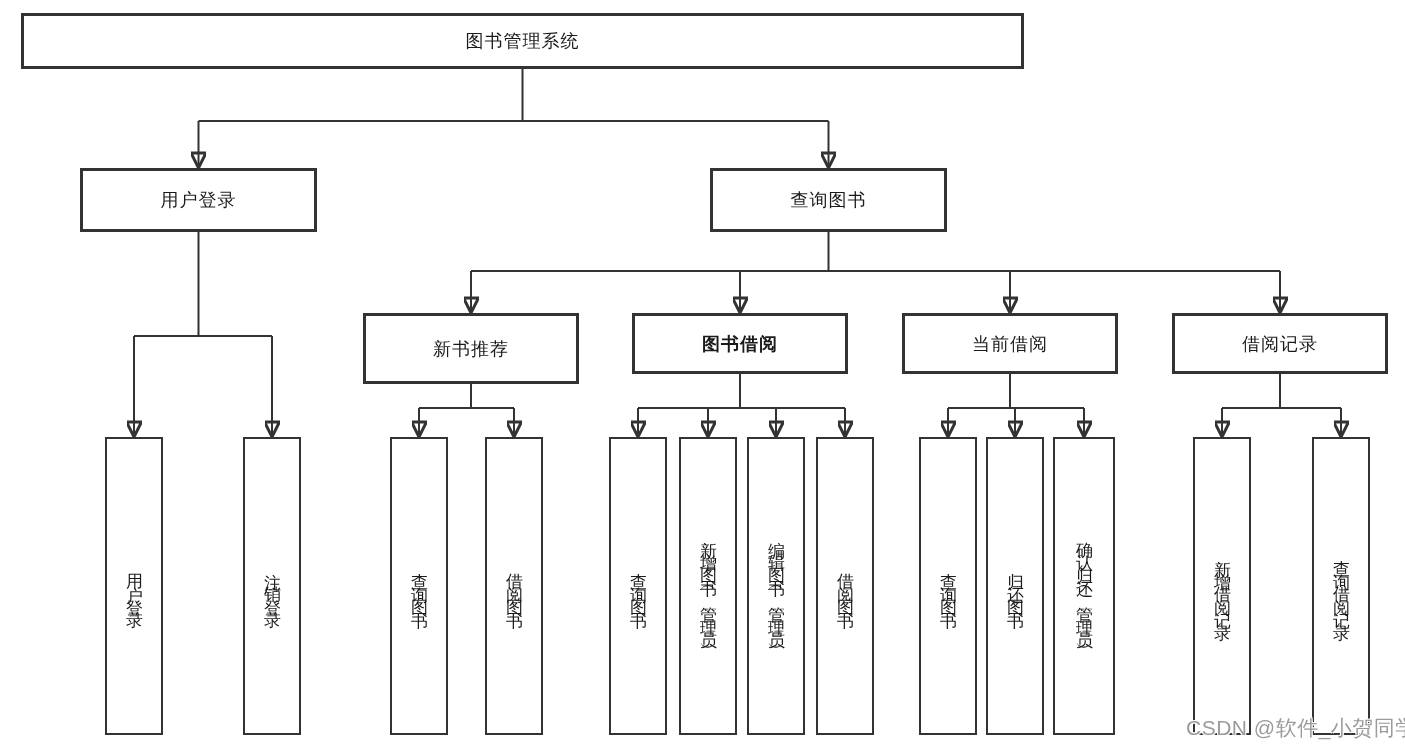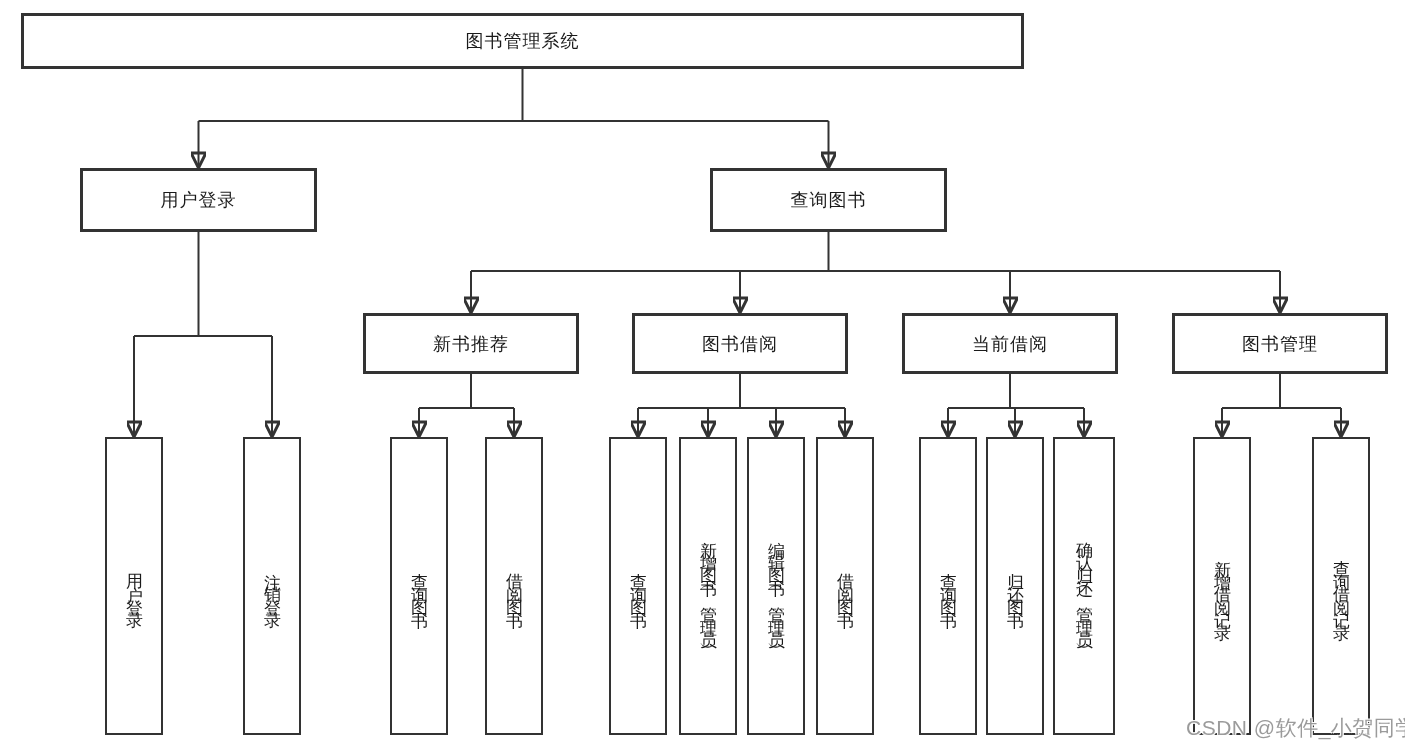--- a/index.html
+++ b/index.html
@@ -43,22 +43,22 @@
     font-size: 17px;
     letter-spacing: 13px;
     z-index: 2;
     color: #1a1a1a;
     overflow: hidden;
   }
   
   .n-root          { left: 21px;   top: 13px;  width: 1003px; height: 56px; }
   .n-user-login    { left: 80px;   top: 168px; width: 237px;  height: 64px; }
   .n-book-mgmt     { left: 710px;  top: 168px; width: 237px;  height: 64px; }
-  .n-new-book      { left: 363px;  top: 313px; width: 216px;  height: 61px; }
-  .n-book-borrow   { left: 632px;  top: 313px; width: 216px;  height: 61px; }
+  .n-new-book      { left: 363px;  top: 313px; width: 216px;  height: 71px; }
+  .n-book-borrow   { left: 632px;  top: 313px; width: 216px;  height: 61px; font-weight: bold; }
   .n-current-borrow{ left: 902px;  top: 313px; width: 216px;  height: 61px; justify-content: center; }
   .n-borrow-record { left: 1172px; top: 313px; width: 216px;  height: 61px; }
   
   .n-ul-login   { left: 105px; }
   .n-ul-logout  { left: 243px; }
   .n-nb-query   { left: 390px; }
   .n-nb-borrow  { left: 485px; }
   .n-bb-query   { left: 609px; }
   .n-bb-add     { left: 679px; }
   .n-bb-edit    { left: 747px; }
@@ -152,21 +152,21 @@
 <div class="hnode n-new-book">
   <span>新书推荐</span>
 </div>
 <div class="hnode n-book-borrow">
   <span>图书借阅</span>
 </div>
 <div class="hnode n-current-borrow">
   <span>当前借阅</span>
 </div>
 <div class="hnode n-borrow-record">
-  <span>图书管理</span>
+  <span>借阅记录</span>
 </div>
 
 <div class="vnode n-ul-login">用户登录</div>
 <div class="vnode n-ul-logout">注销登录</div>
 
 <div class="vnode n-nb-query">查询图书</div>
 <div class="vnode n-nb-borrow">借阅图书</div>
 
 <div class="vnode n-bb-query">查询图书</div>
 <div class="vnode n-bb-add">新增图书（管理员）</div>

